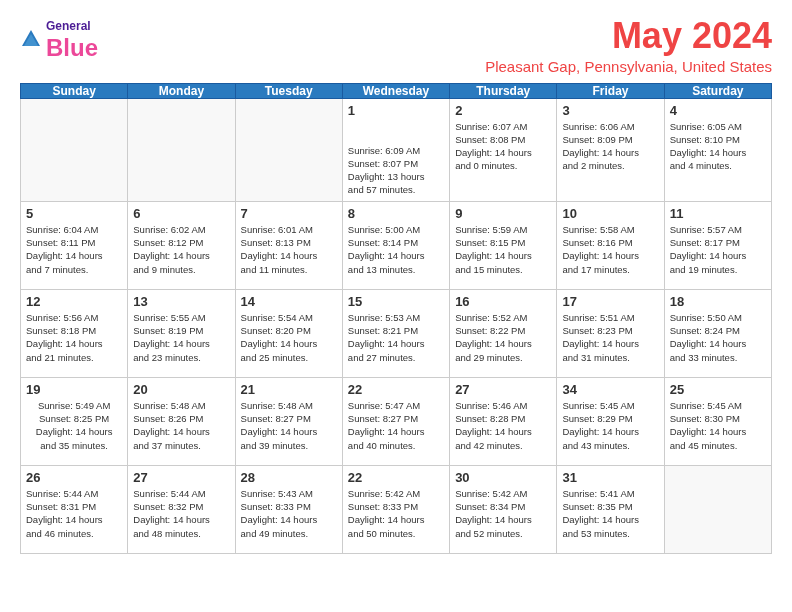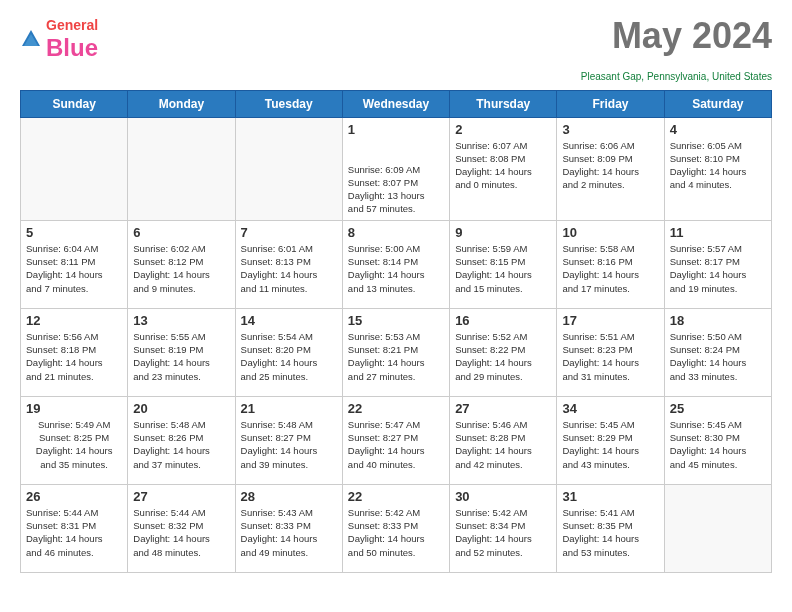--- a/index.html
+++ b/index.html
@@ -24,39 +24,39 @@
     .logo-icon {
       width: 22px;
       height: 22px;
     }
     .title-block {
       text-align: right;
     }
     .month-title {
       font-size: 36px;
       font-weight: bold;
-      color: #737373;
+      color: #ef4444;
       line-height: 1.1;
     }
     .location-title {
-      font-size: 10px;
-      color: #15803d;
-      margin-top: 15px;
+      font-size: 15px;
+      color: #ef4444;
+      margin-top: 2px;
     }
     .calendar {
       width: 100%;
       border-collapse: collapse;
       table-layout: fixed;
     }
     .calendar thead tr th {
       background: #2a7abf;
       color: #fff;
       font-size: 12px;
       font-weight: bold;
-      padding: 6px 4px;
+      padding: 0 4px;
       text-align: center;
       border: 1px solid #1a5a9f;
     }
     .calendar tbody tr td {
       border: 1px solid #ccc;
       vertical-align: top;
       padding: 4px 5px;
       font-size: 10px;
       color: #333;
       background: #fff;
@@ -80,21 +80,21 @@
 </head>
 <body>
 
 <div class="header">
   <div class="logo">
     <svg class="logo-icon" viewBox="0 0 22 22" xmlns="http://www.w3.org/2000/svg">
       <polygon points="11,2 20,18 2,18" fill="#2a7abf"></polygon>
       <polygon points="11,6 18,18 4,18" fill="#5aaae0" opacity="0.5"></polygon>
     </svg>
     <div>
-      <span style="font-size:14px;font-weight:bold;color:#ef4444;">General</span><br>
+      <span style="font-size:12px;font-weight:bold;color:#4c1d95;">General</span><br>
       <span style="font-size:24px;font-weight:bold;color:#ec4899;">Blue</span>
     </div>
   </div>
   <div class="title-block">
     <div class="month-title">May 2024</div>
     <div class="location-title">Pleasant Gap, Pennsylvania, United States</div>
   </div>
 </div>
 
 <table class="calendar">

